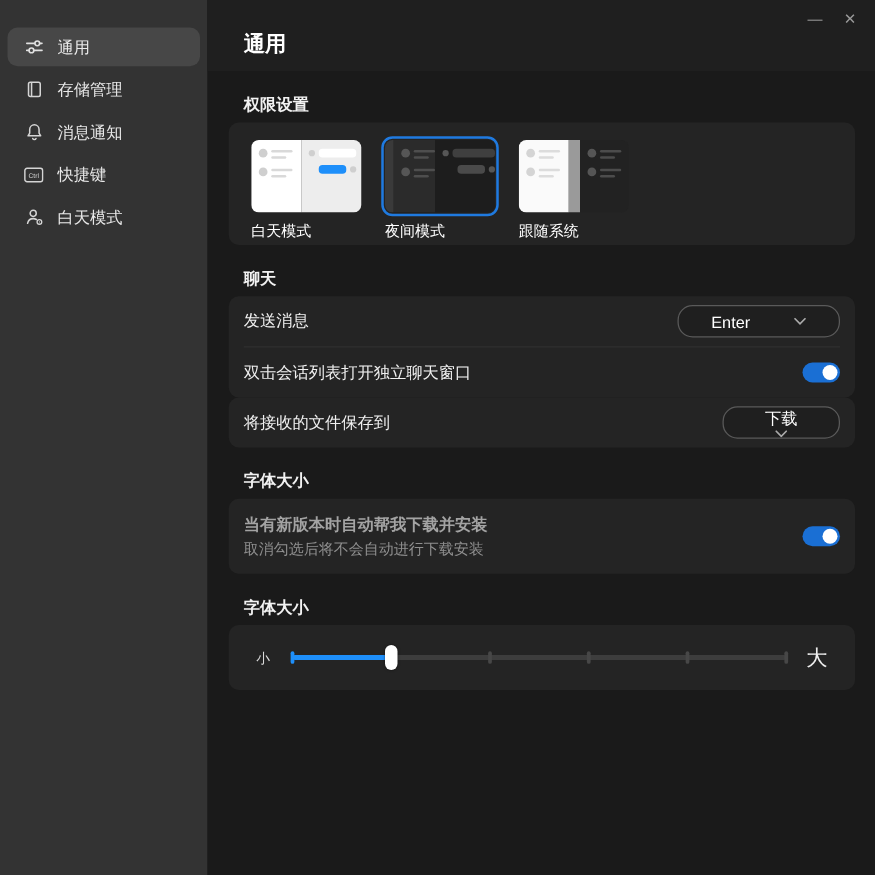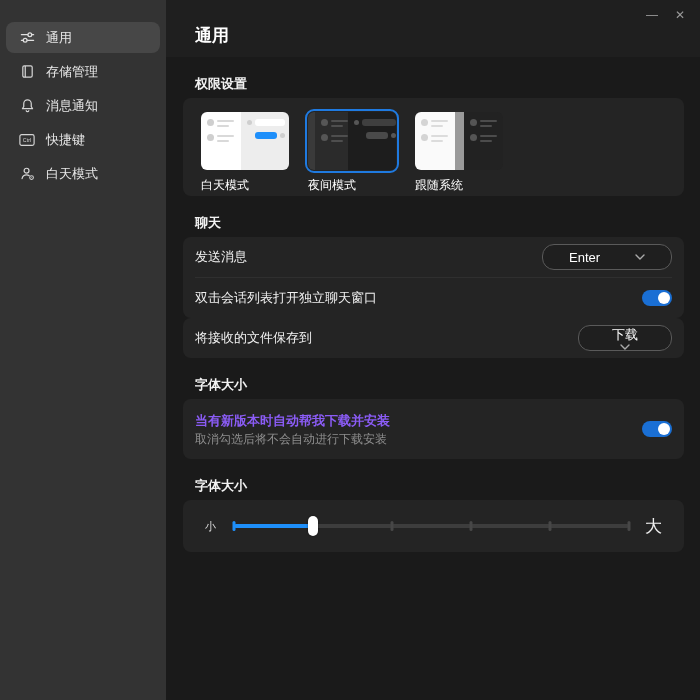--- a/index.html
+++ b/index.html
@@ -85,21 +85,21 @@
     width:130px;height:26px;border:1px solid #5a5a5a;border-radius:12px;background:#1f1f1f;
     display:flex;align-items:center;justify-content:space-between;padding:0 26px;
     font-size:13px;color:#ffffff;text-align:right;
   }
   .dropdown.narrow{width:94px;flex-direction:column;}
   .chevron{width:10px;height:6px;flex-shrink:0;}
   .toggle{width:30px;height:16px;border-radius:9px;background:var(--toggle,#1a6fd4);position:relative;flex-shrink:0;}
   .toggle .knob{position:absolute;top:2px;right:2px;width:12px;height:12px;border-radius:50%;background:#ffffff;}
   
   .update-card{height:60px;display:flex;align-items:center;justify-content:space-between;padding:0 12px;}
-  .update-title{font-size:13px;line-height:16px;font-weight:700;color:#8b5cf6;}
+  .update-title{font-size:13px;line-height:16px;font-weight:700;color:#a3a3a3;font-family:Liberation Mono, monospace;}
   .update-sub{font-size:12px;line-height:14px;color:#8f8f8f;margin-top:3px;}
   
   .font-card{height:52px;display:flex;align-items:center;padding:0 22px 0 22px;}
   .min-label{font-size:11px;color:#dddddd;margin-right:18px;}
   .max-label{font-size:17px;color:#eeeeee;margin-left:16px;}
   .slider{flex:1;position:relative;height:20px;}
   .s-track{position:absolute;left:0;right:0;top:8px;height:4px;border-radius:2px;background:#3d3d3d;}
   .s-ticks i{position:absolute;top:5px;width:3px;height:10px;border-radius:1.5px;background:#474747;transform:translateX(-50%);}
   .s-ticks i:first-child{background:var(--accent,#1e8ffa);}
   .s-fill{position:absolute;left:0;top:8px;height:4px;border-radius:2px;background:var(--accent,#1e8ffa);}

